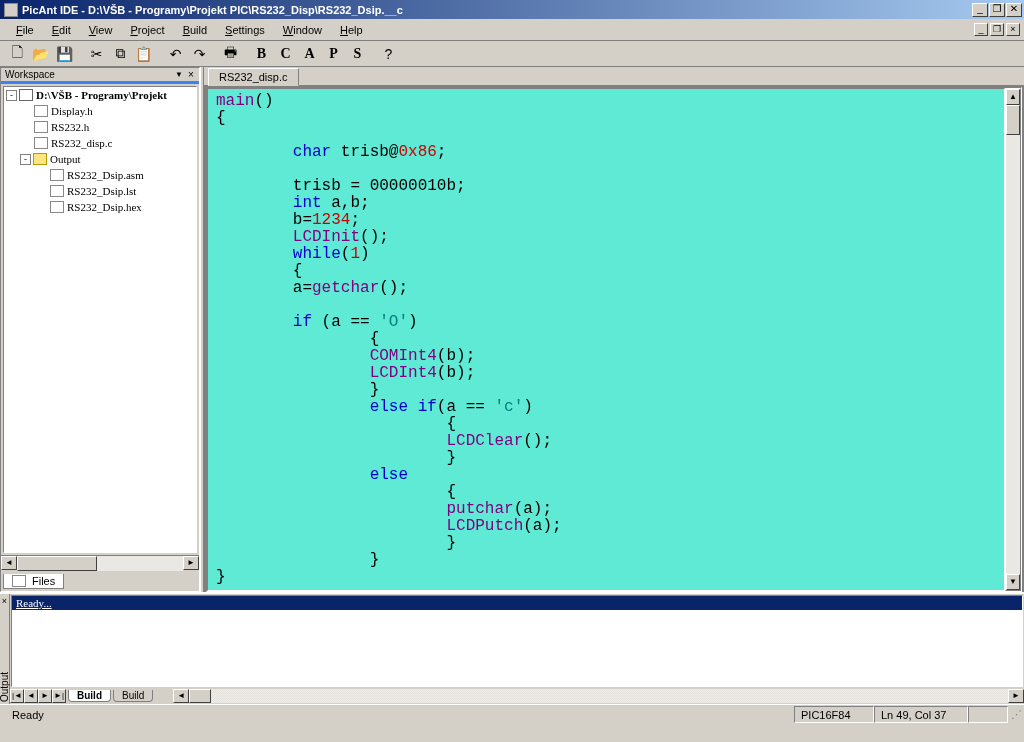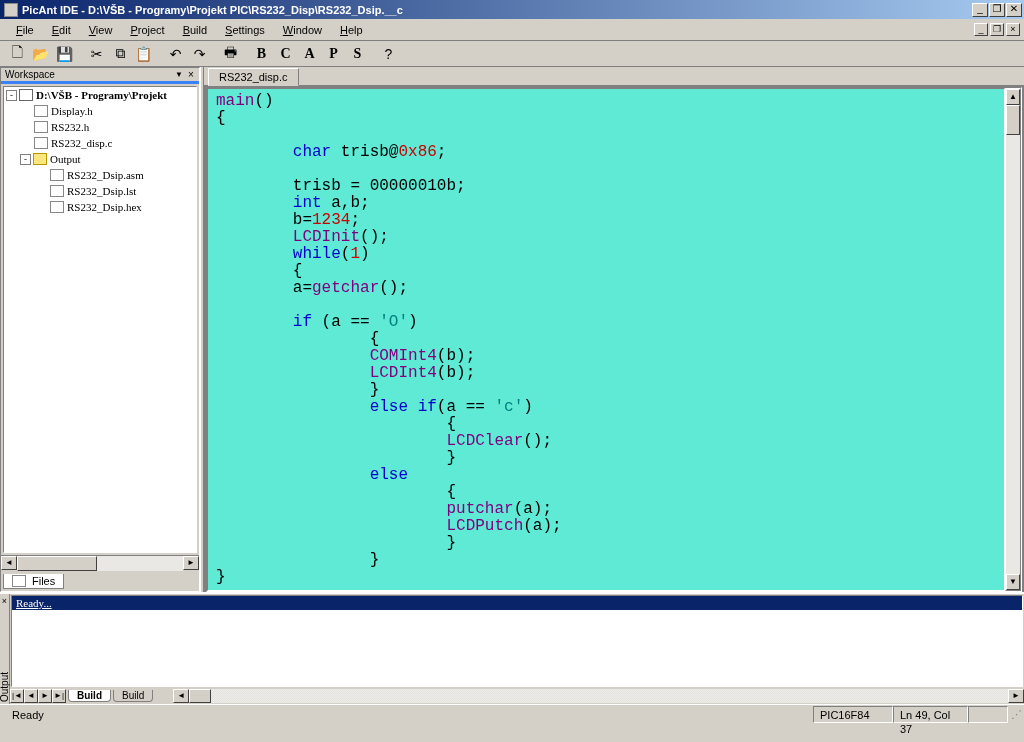--- a/index.html
+++ b/index.html
@@ -253,16 +253,16 @@
         <div class="sc-track" style="flex:1"></div>
         <div class="sc-btn">►</div>
       </div>
     </div>
   </div>
 </div>
 
 <div class="statusbar">
   <div class="sb-ready">Ready</div>
   <div class="sb-cell" style="width:80px">PIC16F84</div>
-  <div class="sb-cell" style="width:75px">Ln 49, Col 37</div>
+  <div class="sb-cell" style="width:94px">Ln 49, Col 37</div>
   <div class="sb-cell" style="width:40px"></div>
   <div class="sb-grip">⋰</div>
 </div>
 
 </body></html>

